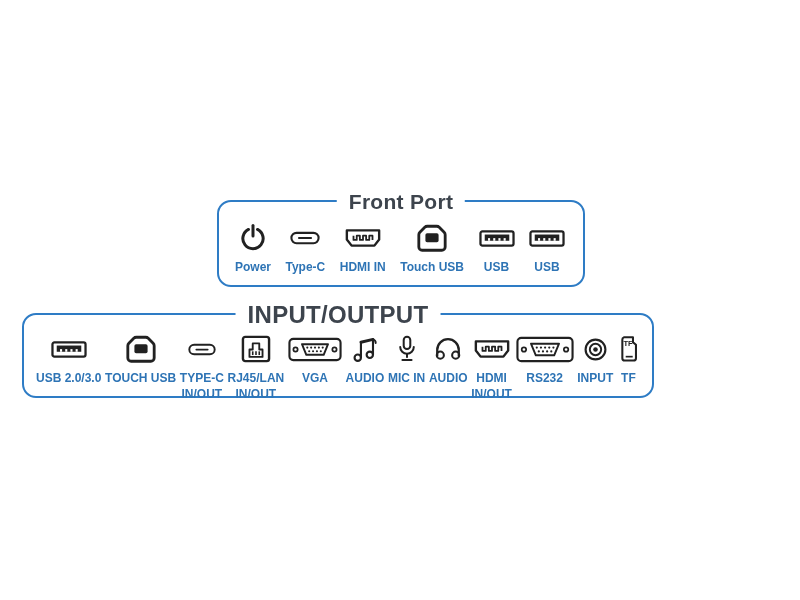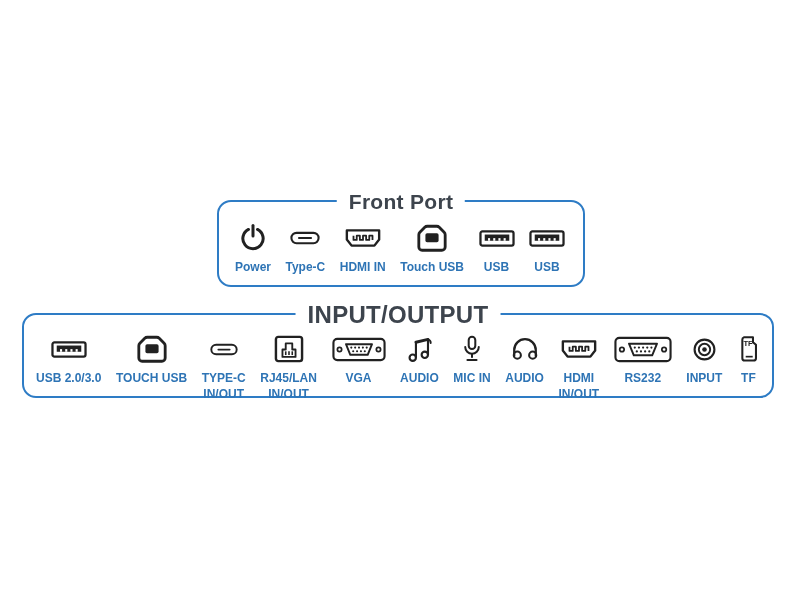--- a/index.html
+++ b/index.html
@@ -17,21 +17,21 @@
     position:absolute;border:2px solid var(--accent);border-radius:14px;
     background:#ffffff;box-sizing:border-box;
   }
   .panel-title{
     position:absolute;top:0;left:50%;transform:translate(-50%,-50%);
     background:#ffffff;padding:0 12px;color:var(--title);font-weight:700;
     white-space:nowrap;letter-spacing:.3px;
   }
   #front-panel{left:217px;top:200px;width:368px;height:87px;}
   #front-panel .panel-title{font-size:21px;}
-  #io-panel{left:22px;top:313px;width:752px;height:85px;}
+  #io-panel{left:22px;top:313px;width:632px;height:85px;}
   #io-panel .panel-title{font-size:24px;}
   .ports{
     display:flex;justify-content:space-between;align-items:flex-start;
     box-sizing:border-box;width:100%;height:100%;
   }
   #front-panel .ports{padding:19px 18px 0 16px;}
   #io-panel .ports{padding:17px 12px 0 12px;}
   .port{display:flex;flex-direction:column;align-items:center;}
   .icon-box{
     height:34px;display:flex;align-items:center;justify-content:center;

